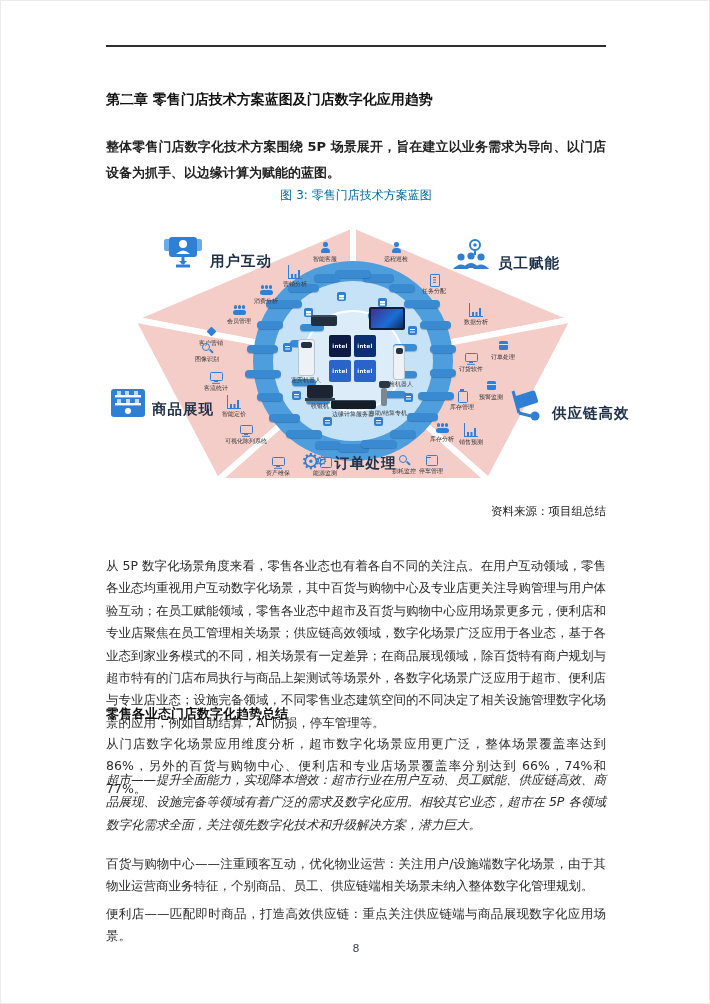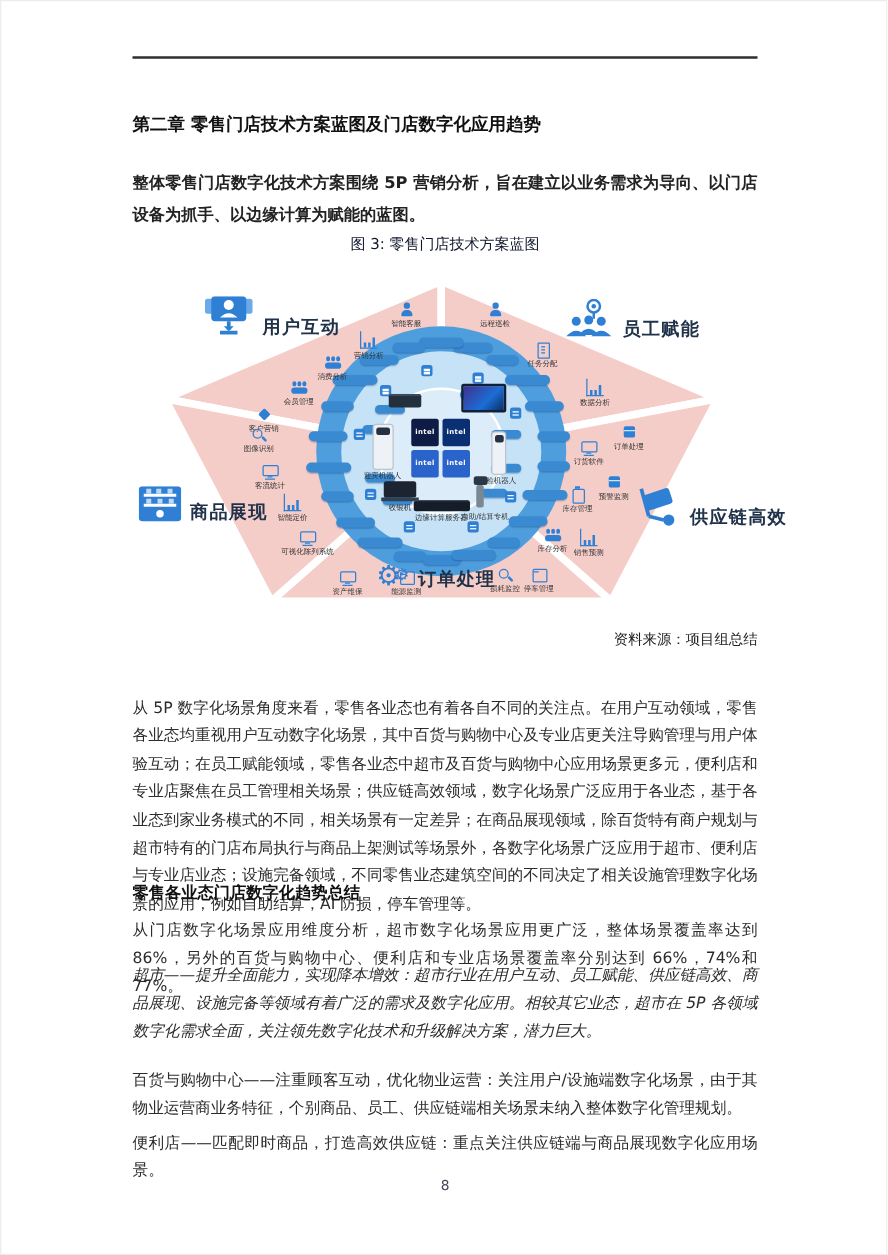--- a/index.html
+++ b/index.html
@@ -4,21 +4,21 @@
 <style>
   html,body{margin:0;padding:0;background:#fff;}
   .page{
     position:relative;width:710px;height:1004px;background:#ffffff;
     font-family:"DejaVu Sans","Liberation Sans",sans-serif;color:#333;
     overflow:hidden;border:1px solid #ececec;box-sizing:border-box;
   }
   .rule{position:absolute;left:105px;top:44px;width:500px;height:2px;background:#2f2f2f;}
   .chapter{position:absolute;left:105px;top:90px;width:500px;font-size:14px;font-weight:bold;color:#111;}
   .intro{position:absolute;left:105px;top:133px;width:500px;font-size:13px;font-weight:bold;line-height:26px;text-align:justify;color:#222;}
-  .caption{position:absolute;left:105px;top:186px;width:500px;text-align:center;font-size:12px;color:#0f172a;}
+  .caption{position:absolute;left:105px;top:186px;width:500px;text-align:center;font-size:12px;color:#0369a1;}
   .source{position:absolute;left:105px;top:503px;width:500px;text-align:right;font-size:11.5px;color:#222;}
   .para{position:absolute;left:105px;width:500px;font-size:12.5px;line-height:22.4px;text-align:justify;color:#2b2b2b;}
   .p1{top:554px;} .p2{top:732px;} .p3{top:768px;font-style:italic;} .p4{top:852px;} .p5{top:902px;}
   .subhead{position:absolute;left:105px;top:704px;width:500px;font-size:13px;font-weight:bold;color:#111;}
   .pageno{position:absolute;left:0;top:941px;width:710px;text-align:center;font-size:11px;color:#445;}
 
   
   .figure{position:absolute;left:100px;top:222px;width:510px;height:278px;}
   .figure svg.base{position:absolute;left:0;top:0;}
   .pill{position:absolute;background:#3a8ad2;border-radius:4px;box-shadow:0 1px 1px rgba(20,60,120,.35);}
@@ -68,21 +68,21 @@
   .chips{position:absolute;display:grid;grid-template-columns:22px 22px;grid-gap:3px;}
   .chip{width:22px;height:22px;border-radius:2px;display:flex;align-items:center;justify-content:center;color:#fff;font-size:5.5px;font-weight:bold;letter-spacing:.3px;}
   .gear{color:#2f80d4;line-height:1;display:inline-block;}
 </style>
 </head>
 <body>
 
 <div class="page">
   <div class="rule"></div>
   <div class="chapter">第二章 零售门店技术方案蓝图及门店数字化应用趋势</div>
-  <div class="intro">整体零售门店数字化技术方案围绕 5P 营销分析，旨在建立以业务需求为导向、以门店设备为抓手、以边缘计算为赋能的蓝图。</div>
+  <div class="intro">整体零售门店数字化技术方案围绕 5P 场景展开，旨在建立以业务需求为导向、以门店设备为抓手、以边缘计算为赋能的蓝图。</div>
   <div class="caption">图 3: 零售门店技术方案蓝图</div>
 
   <div class="figure">
     <svg class="base" width="510" height="278" viewBox="0 0 510 278">
 
       <g fill="#f5cdc8" stroke="#ffffff" stroke-width="6" stroke-linejoin="round">
         <polygon points="252,138 252,2 31,96"></polygon>
         <polygon points="252,138 252,2 473,96"></polygon>
         <polygon points="252,138 473,96 388,258"></polygon>
         <polygon points="252,138 388,258 116,258"></polygon>

